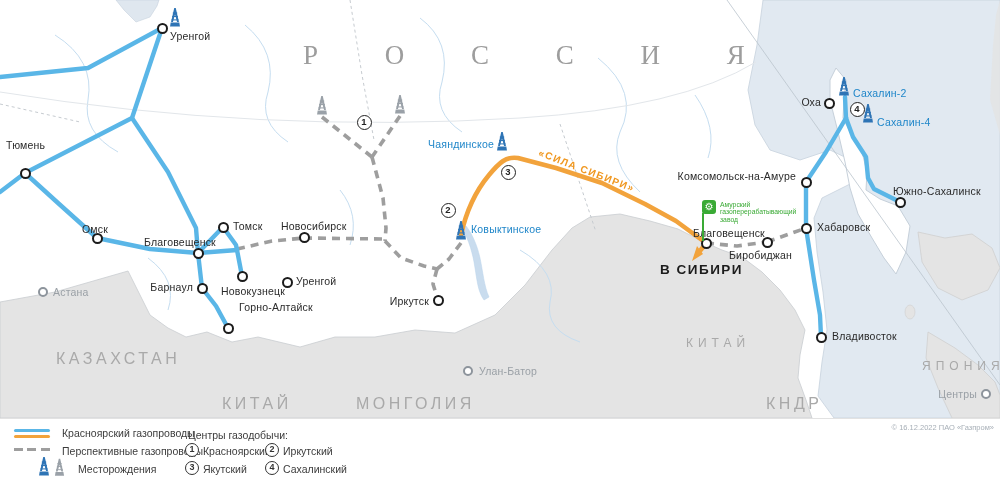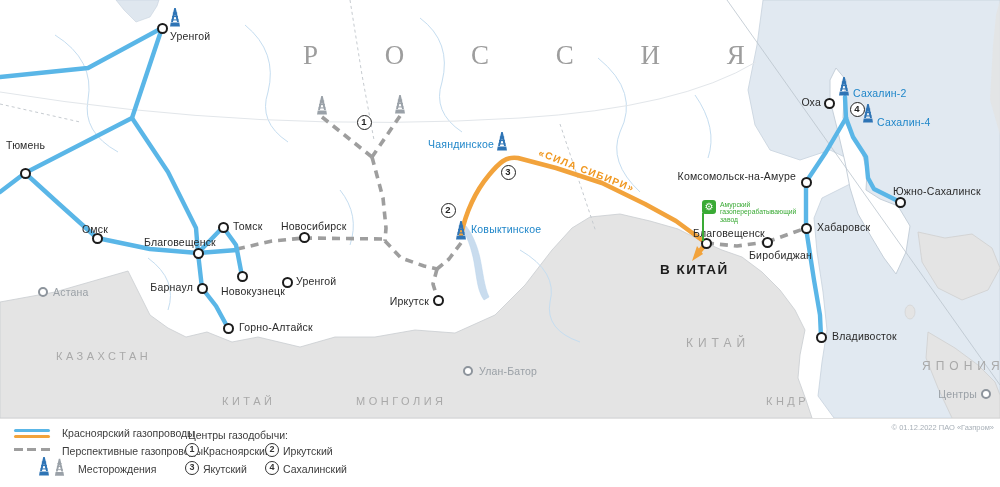--- a/index.html
+++ b/index.html
@@ -9,21 +9,21 @@
   .maparea svg{position:absolute;left:0;top:0;}
   
   .dot{position:absolute;width:11px;height:11px;margin:-5.5px 0 0 -5.5px;background:#fff;
        border:2.6px solid #1b1b1b;border-radius:50%;box-sizing:border-box;}
   .dot.fr{width:10px;height:10px;margin:-5px 0 0 -5px;border:2px solid #8d949c;}
   .clabel{position:absolute;font-size:10.5px;line-height:1;color:#2a2a2a;white-space:nowrap;letter-spacing:.2px;}
   .clabel.fr{color:#9aa0a6;}
   .flbl{position:absolute;font-size:10.5px;line-height:1;color:#1f86c9;white-space:nowrap;letter-spacing:.2px;}
   .ra{transform:translateX(-100%);}
   
-  .rlabel{position:absolute;color:#a9a9a9;font-size:11px;letter-spacing:3.5px;white-space:nowrap;line-height:1;}
+  .rlabel{position:absolute;color:#a9a9a9;font-size:16px;letter-spacing:3.5px;white-space:nowrap;line-height:1;}
   .rlabel.big{font-size:12px;letter-spacing:5px;}
   .russia{position:absolute;left:303px;top:42px;font-family:"Liberation Serif",serif;font-size:27px;
           letter-spacing:30px;color:#9d9d9d;white-space:nowrap;line-height:1;}
   
   .num{position:absolute;width:15px;height:15px;margin:-7.5px 0 0 -7.5px;background:#fff;border:1.8px solid #222;
        border-radius:50%;box-sizing:border-box;font-size:9.5px;font-weight:bold;color:#222;
        text-align:center;line-height:11.5px;}
   .sib{position:absolute;left:541px;top:147px;transform:rotate(21deg);transform-origin:left top;
        font-size:10px;font-weight:bold;letter-spacing:1.3px;color:#f0971f;white-space:nowrap;}
   .tochina{position:absolute;left:660px;top:262px;font-size:13.5px;font-weight:bold;letter-spacing:1.5px;color:#1c1c1c;white-space:nowrap;}
@@ -173,25 +173,25 @@
 
     <div class="clabel" style="left:170px;top:31px">Уренгой</div>
     <div class="clabel" style="left:6px;top:140px">Тюмень</div>
     <div class="clabel" style="left:82px;top:224px">Омск</div>
     <div class="clabel" style="left:144px;top:237px">Благовещенск</div>
     <div class="clabel" style="left:233px;top:221px">Томск</div>
     <div class="clabel" style="left:281px;top:221px">Новосибирск</div>
     <div class="clabel ra" style="left:193px;top:282px">Барнаул</div>
     <div class="clabel" style="left:221px;top:286px">Новокузнецк</div>
     <div class="clabel" style="left:296px;top:276px">Уренгой</div>
-    <div class="clabel" style="left:239px;top:322px">Горно-Алтайск</div>
+    <div class="clabel" style="left:239px;top:302px">Горно-Алтайск</div>
     <div class="clabel ra" style="left:429px;top:296px">Иркутск</div>
     <div class="clabel ra" style="left:796px;top:171px">Комсомольск-на-Амуре</div>
     <div class="clabel" style="left:693px;top:228px">Благовещенск</div>
-    <div class="clabel" style="left:749px;top:250px">Биробиджан</div>
+    <div class="clabel" style="left:729px;top:250px">Биробиджан</div>
     <div class="clabel" style="left:817px;top:222px">Хабаровск</div>
     <div class="clabel" style="left:832px;top:331px">Владивосток</div>
     <div class="clabel" style="left:893px;top:186px">Южно-Сахалинск</div>
     <div class="clabel ra" style="left:821px;top:97px">Оха</div>
 
     <div class="dot fr" style="left:43px;top:292px"></div>
     <div class="dot fr" style="left:468px;top:371px"></div>
     <div class="dot fr" style="left:986px;top:394px"></div>
     <div class="clabel fr" style="left:53px;top:287px">Астана</div>
     <div class="clabel fr" style="left:479px;top:366px">Улан-Батор</div>
@@ -201,21 +201,21 @@
     <div class="flbl" style="left:471px;top:224px">Ковыктинское</div>
     <div class="flbl" style="left:853px;top:88px">Сахалин-2</div>
     <div class="flbl" style="left:877px;top:117px">Сахалин-4</div>
 
     <div class="num" style="left:364px;top:122px">1</div>
     <div class="num" style="left:448px;top:210px">2</div>
     <div class="num" style="left:508px;top:172px">3</div>
     <div class="num" style="left:857px;top:109px">4</div>
 
     <div class="sib">«СИЛА СИБИРИ»</div>
-    <div class="tochina">В КИТАЙ</div>
+    <div class="tochina">В СИБИРИ</div>
     <div class="pole"></div>
     <div class="planticon">⚙</div>
     <div class="plantlbl">Амурский газоперерабатывающий завод</div>
   </div>
 
   <div class="legend">
     <div class="sw-lines">
         <div class="b1"></div>
         <div class="b2"></div>
       </div>
@@ -233,15 +233,15 @@
     <div class="llabel" style="left:188px;top:11px">Центры газодобычи:</div>
     <div class="lnum" style="left:192px;top:31px">1</div>
     <div class="llabel" style="left:203px;top:27px">Красноярский</div>
     <div class="lnum" style="left:272px;top:31px">2</div>
     <div class="llabel" style="left:283px;top:27px">Иркутский</div>
     <div class="lnum" style="left:192px;top:49px">3</div>
     <div class="llabel" style="left:203px;top:45px">Якутский</div>
     <div class="lnum" style="left:272px;top:49px">4</div>
     <div class="llabel" style="left:283px;top:45px">Сахалинский</div>
 
-    <div class="copyright">© 01.12.2022 ПАО «Газпром»</div>
+    <div class="copyright">© 16.12.2022 ПАО «Газпром»</div>
   </div>
 </div>
 
 </body></html>

